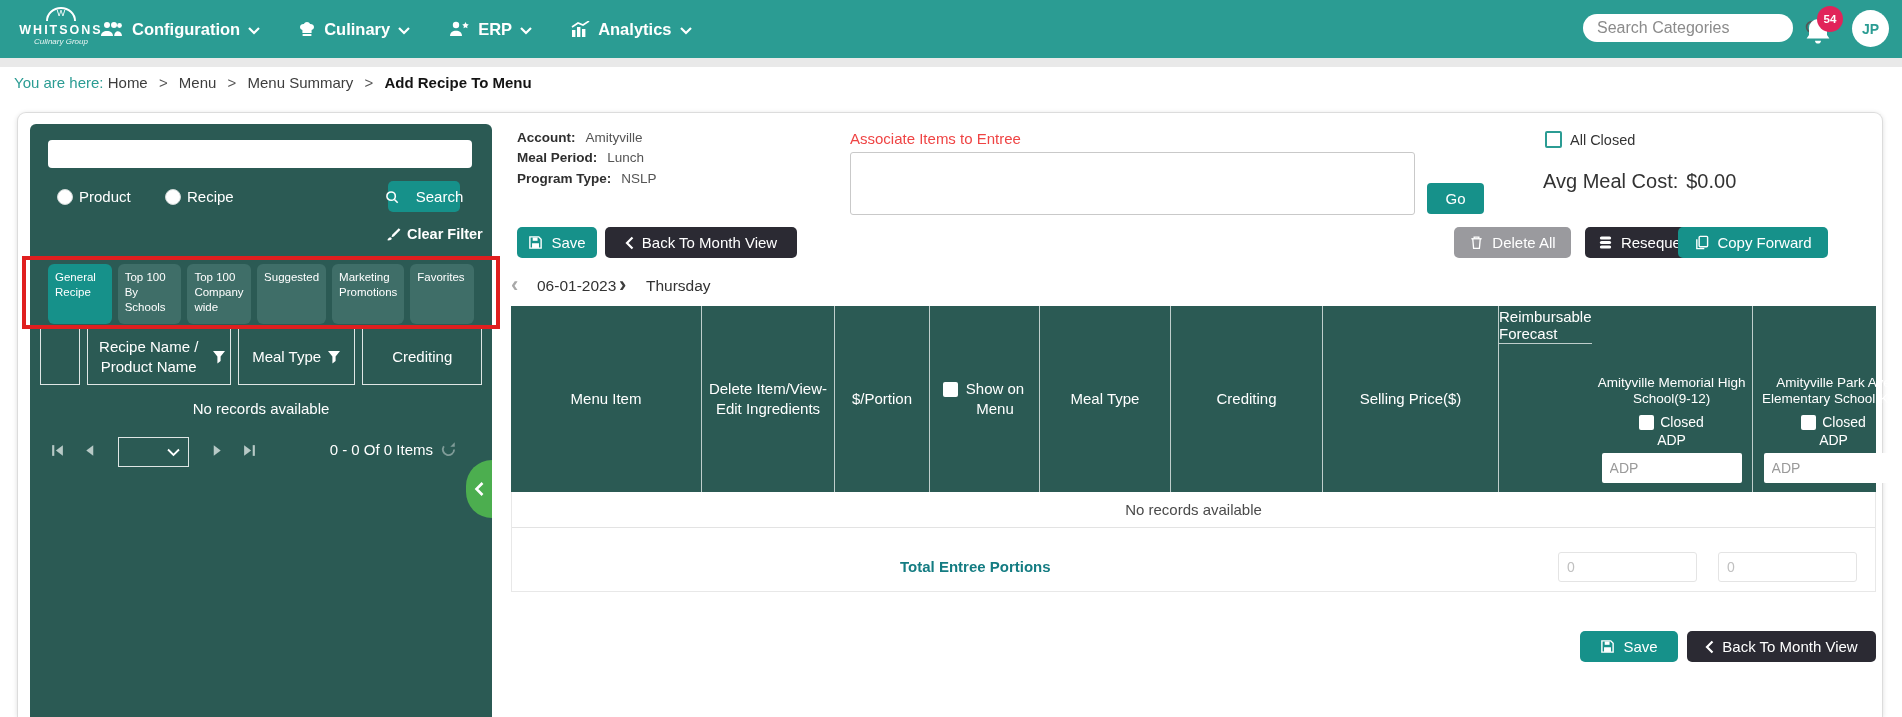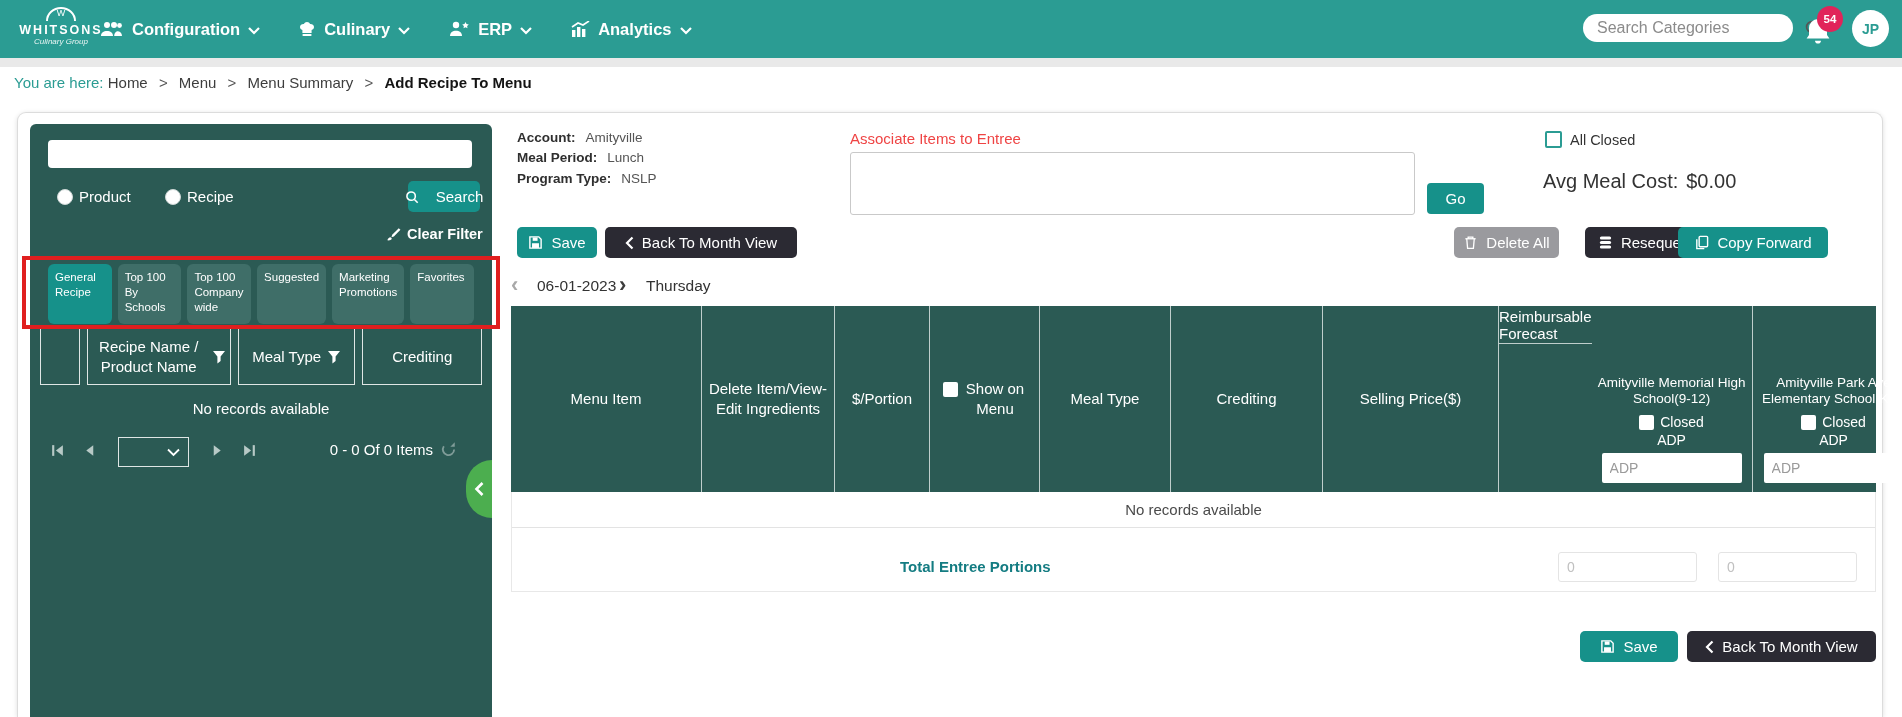--- a/index.html
+++ b/index.html
@@ -241,21 +241,21 @@
 
 <div class="abs side-panel"></div>
 
 <input class="abs side-search" type="text" value="" style="">
 
 <div class="abs radio" style="left:57px; top:189px;"></div>
 <div class="abs radio-label" style="left:79px; top:188px;">Product</div>
 <div class="abs radio" style="left:165px; top:189px;"></div>
 <div class="abs radio-label" style="left:187px; top:188px;">Recipe</div>
 
-<button class="abs btn btn-teal" style="left:408px; top:181px; width:72px; height:31px; gap:17px;">
+<button class="abs btn btn-teal" style="left:388px; top:181px; width:72px; height:31px; gap:17px;">
   <span class="icon">
     <svg width="14" height="14" viewBox="0 0 16 16">
         <circle cx="7" cy="7" r="4.8" fill="none" stroke="#fff" stroke-width="1.8"></circle>
         <line x1="10.8" y1="10.8" x2="14.5" y2="14.5" stroke="#fff" stroke-width="1.8"></line>
       </svg>
   </span>
   <span>Search</span>
 </button>
 
 <div class="abs clear-filter" style="left:386px; top:226px;">
@@ -381,21 +381,21 @@
 </button>
 <button class="abs btn btn-dark" style="left:605px; top:227px; width:192px; height:31px;">
   <span class="icon">
     <svg width="9" height="14" viewBox="0 0 9 14">
         <polyline points="7.5,1.5 2,7 7.5,12.5" fill="none" stroke="#fff" stroke-width="2.2"></polyline>
       </svg>
   </span>
   <span>Back To Month View</span>
 </button>
 
-<button class="abs btn btn-gray" style="left:1454px; top:227px; width:105px; height:31px;">
+<button class="abs btn btn-gray" style="left:1454px; top:227px; width:117px; height:31px;">
   <span class="icon">
     <svg width="15" height="15" viewBox="0 0 16 16" fill="none" stroke="#fff" stroke-width="1.4">
         <path d="M2.5 4h11"></path>
         <path d="M5.5 4V2.3h5V4"></path>
         <path d="M4 4l.9 10.2h6.2L12 4"></path>
       </svg>
   </span>
   <span>Delete All</span>
 </button>
 <button class="abs btn btn-dark" style="left:1585px; top:227px; width:133px; height:31px;">

